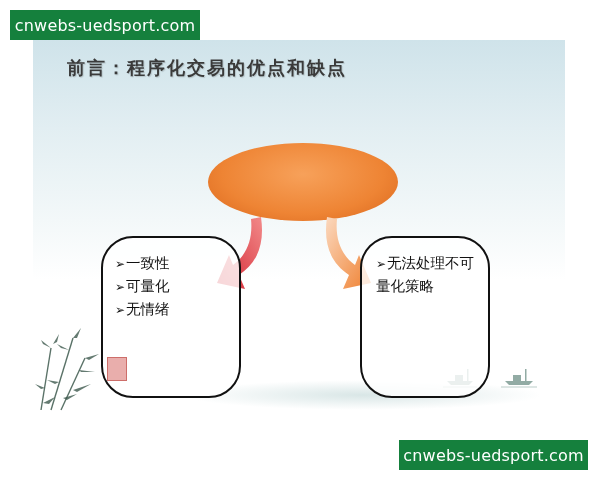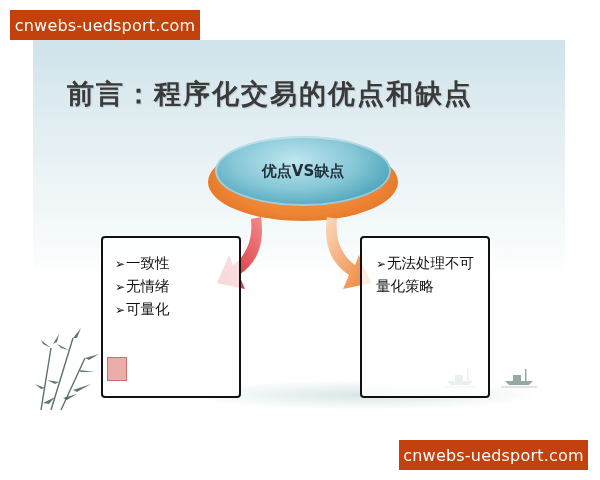--- a/index.html
+++ b/index.html
@@ -1,38 +1,38 @@
 <!DOCTYPE html>
 <html><head>
 <meta charset="utf-8">
 <style>
   html, body { margin:0; padding:0; }
   body { width:600px; height:480px; background:#ffffff; position:relative; overflow:hidden;
          font-family:"DejaVu Sans", sans-serif; }
   .slide { position:absolute; left:33px; top:40px; width:532px; height:400px; overflow:hidden;
            background: linear-gradient(180deg, #cfe3ea 0%, #e2eef2 22%, #f3f8f9 45%, #ffffff 60%, #ffffff 100%); }
-  .title { position:absolute; left:34px; top:36px; font-size:27px; font-weight:bold; color:#3a3a3a;
+  .title { position:absolute; left:34px; top:16px; font-size:18px; font-weight:bold; color:#3a3a3a;
            letter-spacing:2px; white-space:nowrap; text-shadow:1px 1px 1px rgba(0,0,0,0.15); }
   .ellipse-base { position:absolute; left:175px; top:103px; width:190px; height:78px; border-radius:50%;
            background: radial-gradient(ellipse at 50% 40%, #f7a15a 0%, #ee8434 60%, #d9661c 100%); }
   .ellipse-top { position:absolute; left:182px; top:96px; width:176px; height:70px; border-radius:50%;
            background: radial-gradient(ellipse at 45% 35%, #bfe6ef 0%, #86c7d7 45%, #3f9bb3 85%, #2d7f97 100%);
            box-shadow: inset 0 0 0 2px rgba(255,255,255,0.4); display:flex; align-items:center; justify-content:center; }
   .ellipse-label { font-size:15px; font-weight:bold; color:#1f2f3a; }
-  .box { position:absolute; border:2.5px solid #111; border-radius:4px; background:rgba(255,255,255,0.82); }
+  .box { position:absolute; border:2.5px solid #111; border-radius:32px; background:rgba(255,255,255,0.82); }
   .box.left { left:68px; top:196px; width:136px; height:158px; }
   .box.right { left:327px; top:196px; width:126px; height:158px; }
   .item { font-size:14.5px; color:#111; line-height:22px; }
   .box.left .list { position:absolute; left:12px; top:14px; }
   .box.right .list { position:absolute; left:14px; top:14px; width:108px; }
   .bullet { font-size:12px; margin-right:1px; }
   .seal { position:absolute; left:74px; top:317px; width:18px; height:22px; background:#e49a98; border:1px solid #c14a46; opacity:0.8; }
   .mist { position:absolute; left:150px; top:340px; width:360px; height:30px; border-radius:50%;
           background: radial-gradient(ellipse, rgba(170,200,200,0.45) 0%, rgba(255,255,255,0) 70%); }
-  .watermark { position:absolute; background:#c2410c; color:#ffffff; font-size:16px; font-family:"DejaVu Sans", sans-serif;
+  .watermark { position:absolute; background:#15803d; color:#ffffff; font-size:16px; font-family:"DejaVu Sans", sans-serif;
           display:flex; align-items:center; justify-content:center; letter-spacing:0.2px; }
   .wm-top { left:10px; top:10px; width:190px; height:30px; }
   .wm-bottom { left:399px; top:440px; width:189px; height:30px; }
   svg { position:absolute; }
 </style>
 </head>
 <body>
 
 <div class="slide">
   <div class="title">前言：程序化交易的优点和缺点</div>
@@ -69,23 +69,20 @@
         <rect x="70" y="10" width="8" height="6"></rect>
         <rect x="82" y="4" width="1.5" height="12"></rect>
     </g>
     <g fill="#9fb8b2" opacity="0.35">
         <rect x="0" y="21" width="34" height="2"></rect>
         <rect x="58" y="21" width="36" height="2"></rect>
       </g>
   </svg>
 
   <div class="ellipse-base"></div>
-  <div class="ellipse-top">
-    <span class="ellipse-label">优点VS缺点</span>
-  </div>
 
   <svg style="left:180px;top:175px" width="60" height="95" viewBox="0 0 60 95">
     <defs>
       <linearGradient id="ga" x1="1" y1="0" x2="0" y2="1">
         <stop offset="0" stop-color="#f28a8a"></stop>
           <stop offset="1" stop-color="#d21f2c"></stop>
       </linearGradient>
     </defs>
     <path d="M48 2 C52 30 44 48 26 60 L32 74 L4 68 L16 40 L20 50 C34 40 40 24 38 4 Z" fill="url(#ga)"></path>
   </svg>
@@ -96,22 +93,22 @@
         <stop offset="0" stop-color="#fbd9bf"></stop>
           <stop offset="1" stop-color="#ef8030"></stop>
       </linearGradient>
     </defs>
     <path d="M12 2 C8 30 16 48 34 60 L28 74 L56 68 L44 40 L40 50 C26 40 20 24 22 4 Z" fill="url(#gb)"></path>
   </svg>
 
   <div class="box left">
     <div class="list">
       <div class="item"><span class="bullet">➢</span><span>一致性</span></div>
+      <div class="item"><span class="bullet">➢</span><span>可量化</span></div>
       <div class="item"><span class="bullet">➢</span><span>无情绪</span></div>
-      <div class="item"><span class="bullet">➢</span><span>可量化</span></div>
     </div>
   </div>
 
   <div class="seal"></div>
 
   <div class="box right">
     <div class="list">
       <div class="item"><span class="bullet">➢</span><span>无法处理不可量化策略</span></div>
     </div>
   </div>

